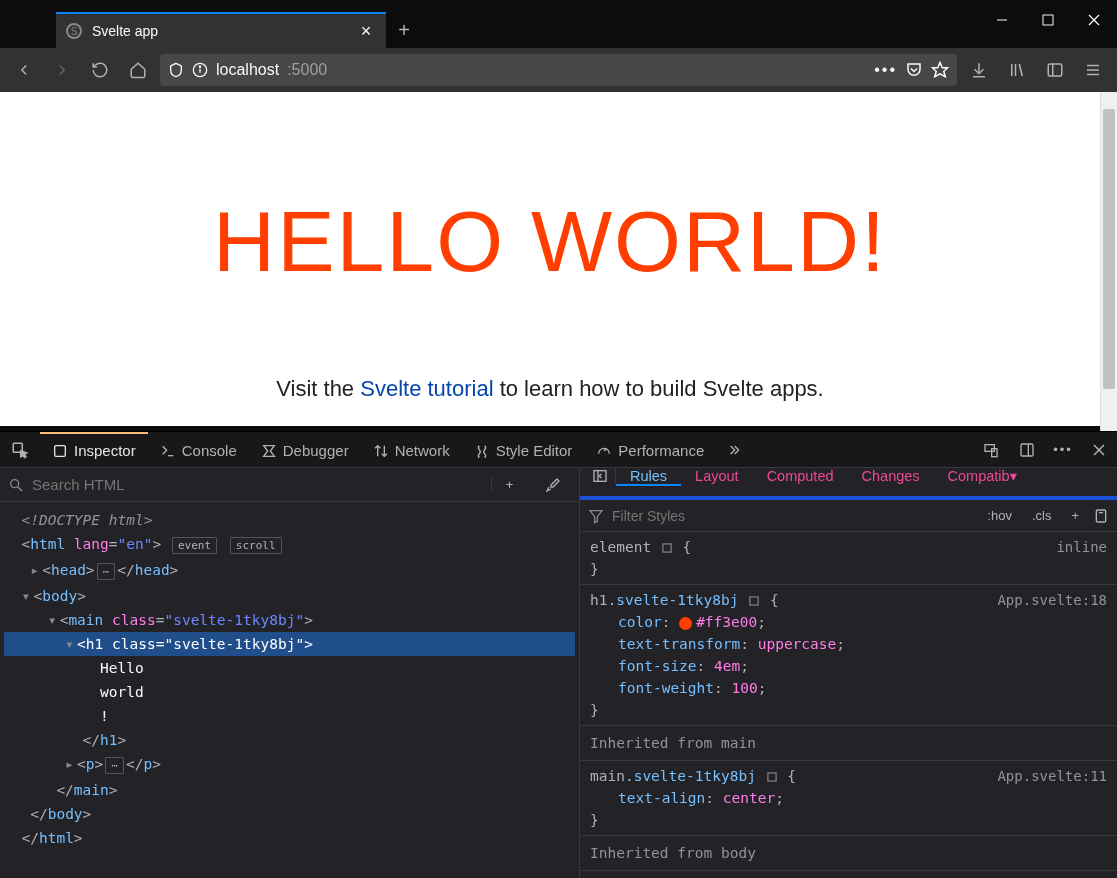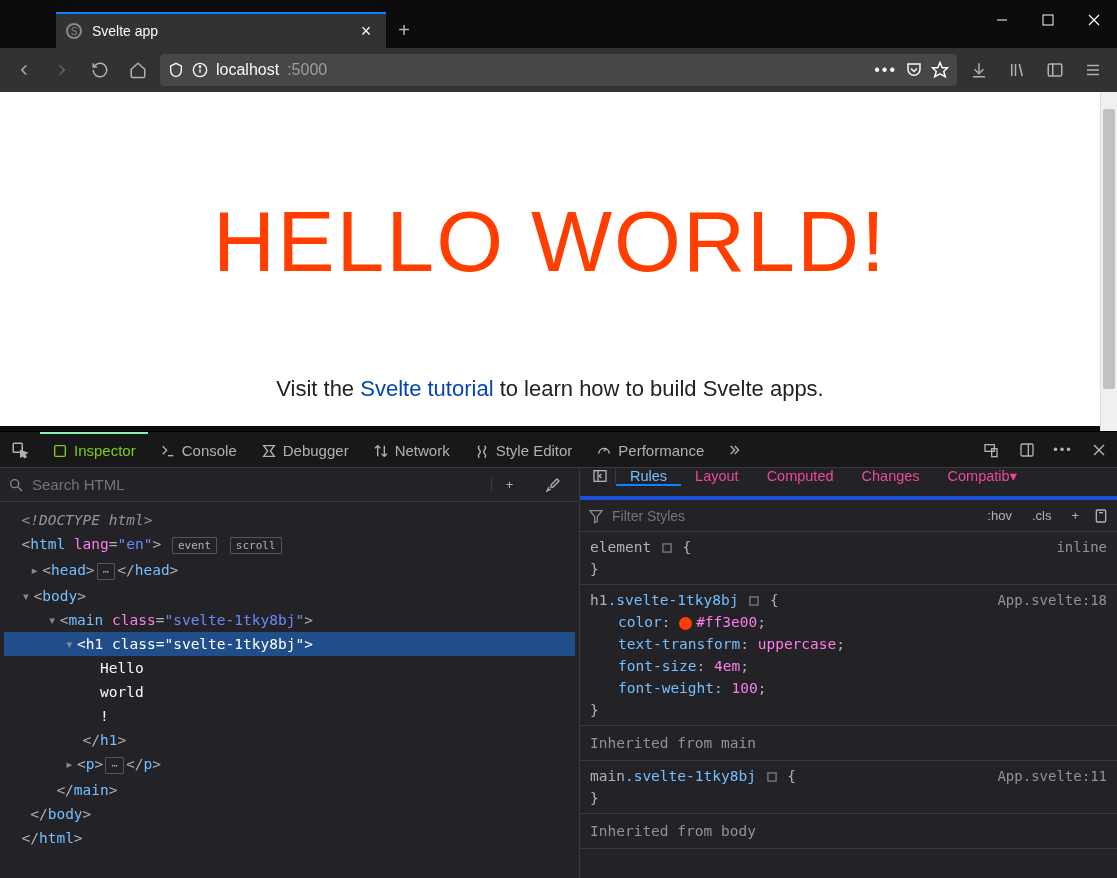--- a/index.html
+++ b/index.html
@@ -148,22 +148,22 @@
   display: flex;
   align-items: center;
   gap: 6px;
   padding: 0 12px;
   color: #b1b1b3;
   font-size: 15px;
   cursor: pointer;
   border-top: 2px solid transparent;
 }
 .dt-tab.active {
-  color: #84cc16;
-  border-top: 2px solid #86efac;
+  color: #e5e5e5;
+  border-top: 2px solid #fdba74;
 }
 .dt-picker {
   width: 40px;
   display: flex; align-items: center; justify-content: center;
   cursor: pointer;
 }
 .dt-right {
   margin-left: auto;
   display: flex;
   align-items: center;
@@ -603,19 +603,20 @@
           <div class="decl"><span class="prop">font-size</span><span class="punc">: </span><span class="val">4em</span><span class="punc">;</span></div>
           <div class="decl"><span class="prop">font-weight</span><span class="punc">: </span><span class="val">100</span><span class="punc">;</span></div>
           <div><span class="brace">}</span></div>
         </div>
         <div class="section-header">Inherited from main</div>
         <div class="rule">
           <span class="selector">main</span><span class="classname">.svelte-1tky8bj</span> <svg style="display:inline;vertical-align:middle" width="14" height="14" viewBox="0 0 24 24" fill="none" stroke="#888" stroke-width="2">
               <rect x="5" y="5" width="14" height="14"></rect>
             </svg> <span class="brace">{</span>
           <span class="source">App.svelte:11</span>
+          <div class="decl"><span class="prop">text-align</span><span class="punc">: </span><span class="val">center</span><span class="punc">;</span></div>
           <div><span class="brace">}</span></div>
         </div>
         <div class="section-header">Inherited from body</div>
       </div>
     </div>
   </div>
 </div>
 
 </body></html>

